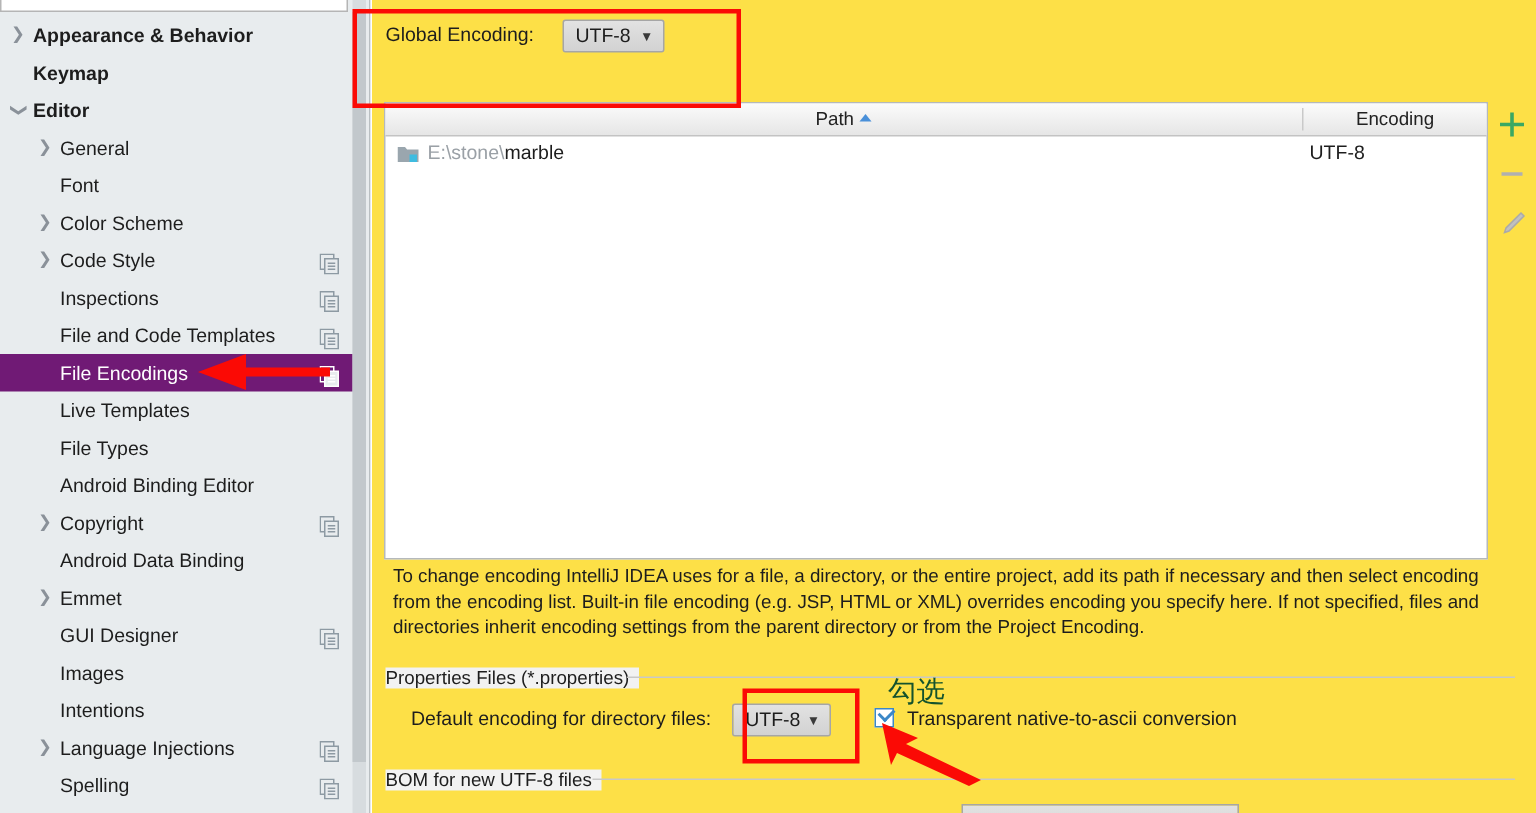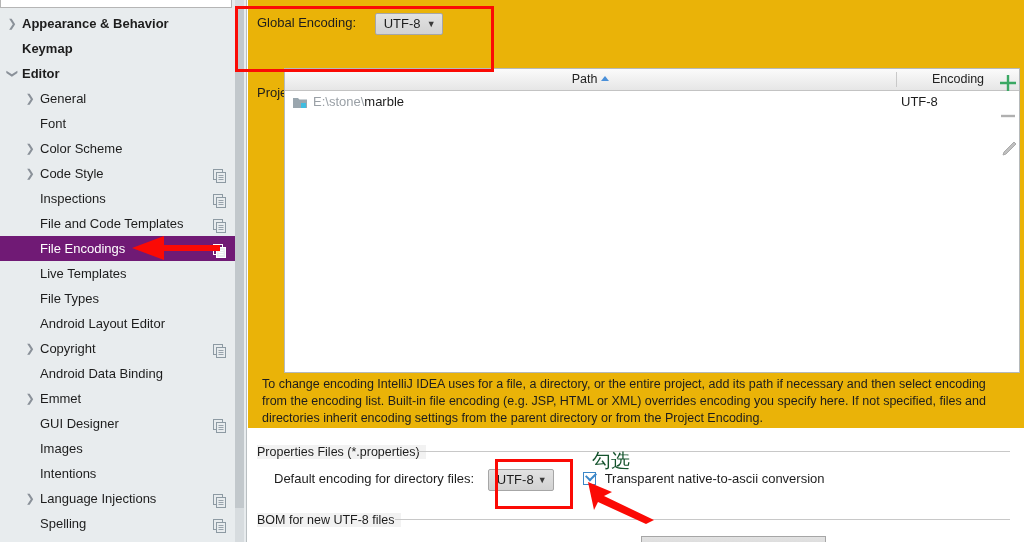--- a/index.html
+++ b/index.html
@@ -95,22 +95,22 @@
     position: absolute;
     right: 0; top: 0;
     width: 1px; height: 542px;
     background: #b9bfc2;
   }
 
   
   #panel {
     position: absolute;
     left: 248px; top: 0;
-    width: 776px; height: 428px;
-    background: #eab308;
+    width: 776px; height: 542px;
+    background: #fde047;
   }
 
   .field-row {
     position: absolute;
     height: 22px;
     line-height: 22px;
     white-space: nowrap;
   }
   .field-label { font-size: 13px; color: #1d1d1d; }
 
@@ -138,21 +138,20 @@
   }
 
   
   #table-wrap {
     position: absolute;
     left: 8px; top: 68px;
     width: 736px; height: 305px;
     background: #ffffff;
     border: 1px solid #b5b9bb;
     box-sizing: border-box;
-    margin-left: 28px;
   }
   #table-head {
     position: relative;
     height: 21px;
     background: linear-gradient(#fbfbfb, #e6e6e6);
     border-bottom: 1px solid #c3c3c3;
   }
   .th {
     position: absolute;
     top: 0; height: 21px; line-height: 21px;
@@ -353,21 +352,21 @@
               <path d="M5.5 6.5h5M5.5 8.5h5M5.5 10.5h5" stroke="#ffffff" stroke-width="0.9"></path>
             </svg></span>
         </div>
         <div class="tree-row lvl1">
           <span class="tree-label">Live Templates</span>
         </div>
         <div class="tree-row lvl1">
           <span class="tree-label">File Types</span>
         </div>
         <div class="tree-row lvl1">
-          <span class="tree-label">Android Layout Editor</span>
+          <span class="tree-label">Android Binding Editor</span>
         </div>
         <div class="tree-row lvl1">
           <span class="twisty">❯</span>
           <span class="tree-label">Copyright</span>
           <span class="copy-ic"><svg width="14" height="14" viewBox="0 0 14 14">
               <rect x="0.5" y="0.5" width="9" height="10" fill="none" stroke="#8d9aa3"></rect>
               <rect x="3.5" y="3.5" width="9" height="10" fill="#e8ecee" stroke="#8d9aa3"></rect>
               <path d="M5.5 6.5h5M5.5 8.5h5M5.5 10.5h5" stroke="#8d9aa3" stroke-width="0.9"></path>
             </svg></span>
         </div>

